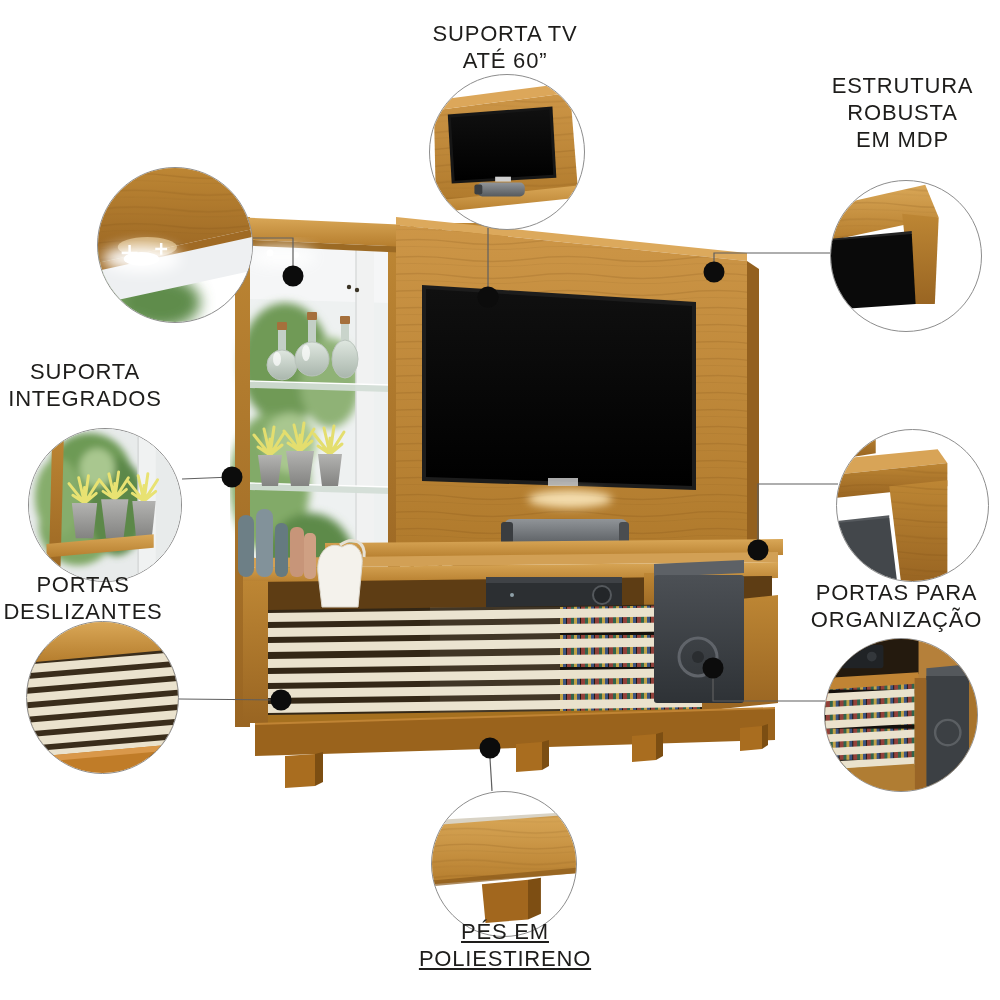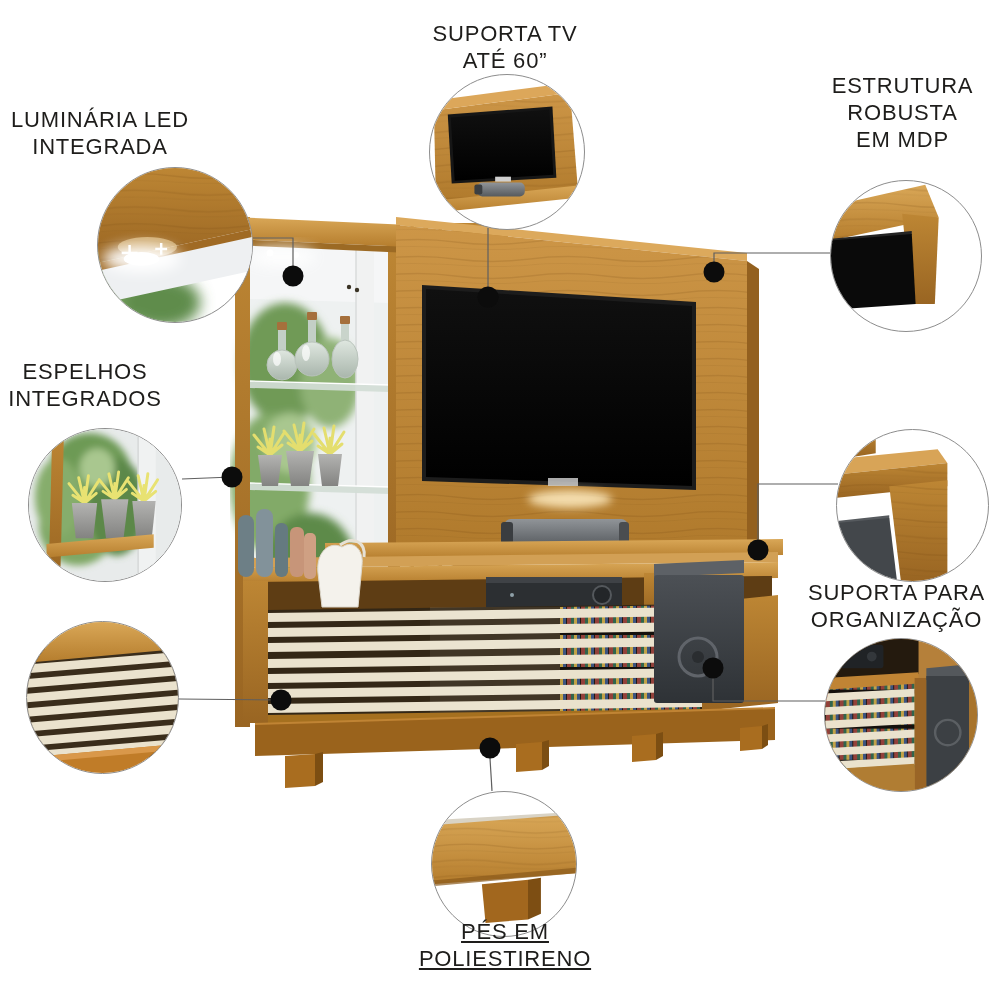--- a/index.html
+++ b/index.html
@@ -261,28 +261,28 @@
       <circle cx="232" cy="477" r="10.5"></circle>
       <circle cx="758" cy="550" r="10.5"></circle>
       <circle cx="281" cy="700" r="10.5"></circle>
       <circle cx="713" cy="668" r="10.5"></circle>
       <circle cx="490" cy="748" r="10.5"></circle>
     </g>
   </svg>
 
   <div class="lbl" id="lbl-suporta">SUPORTA TV
 ATÉ 60”</div>
-  <div class="lbl" id="lbl-luminaria">LUMINÁRIA LED
-INTEGRADA</div>
   <div class="lbl" id="lbl-estrutura">ESTRUTURA
 ROBUSTA
 EM MDP</div>
-  <div class="lbl" id="lbl-espelhos">ESPELHOS
+  <div class="lbl" id="lbl-espelhos">SUPORTA
 INTEGRADOS</div>
-  <div class="lbl" id="lbl-nichos">SUPORTA PARA
+  <div class="lbl" id="lbl-portas">PORTAS
+DESLIZANTES</div>
+  <div class="lbl" id="lbl-nichos">PORTAS PARA
 ORGANIZAÇÃO</div>
   <div class="lbl" id="lbl-pes">PÉS EM
 POLIESTIRENO</div>
 
   <div class="circle" id="cir-suporta">
     <svg viewBox="0 0 156 156">
       <path d="M4,36 L142,18 L150,118 L6,130 Z" fill="url(#woodPanel)"></path>
       <path d="M4,36 L142,18 L140,8 L2,26 Z" fill="#dca75a"></path>
       <path d="M4,36 L142,18 L150,118 L6,130 Z" fill="url(#grainP)"></path>
       <path d="M18,40 L124,32 L128,104 L22,110 Z" fill="#161616"></path>

